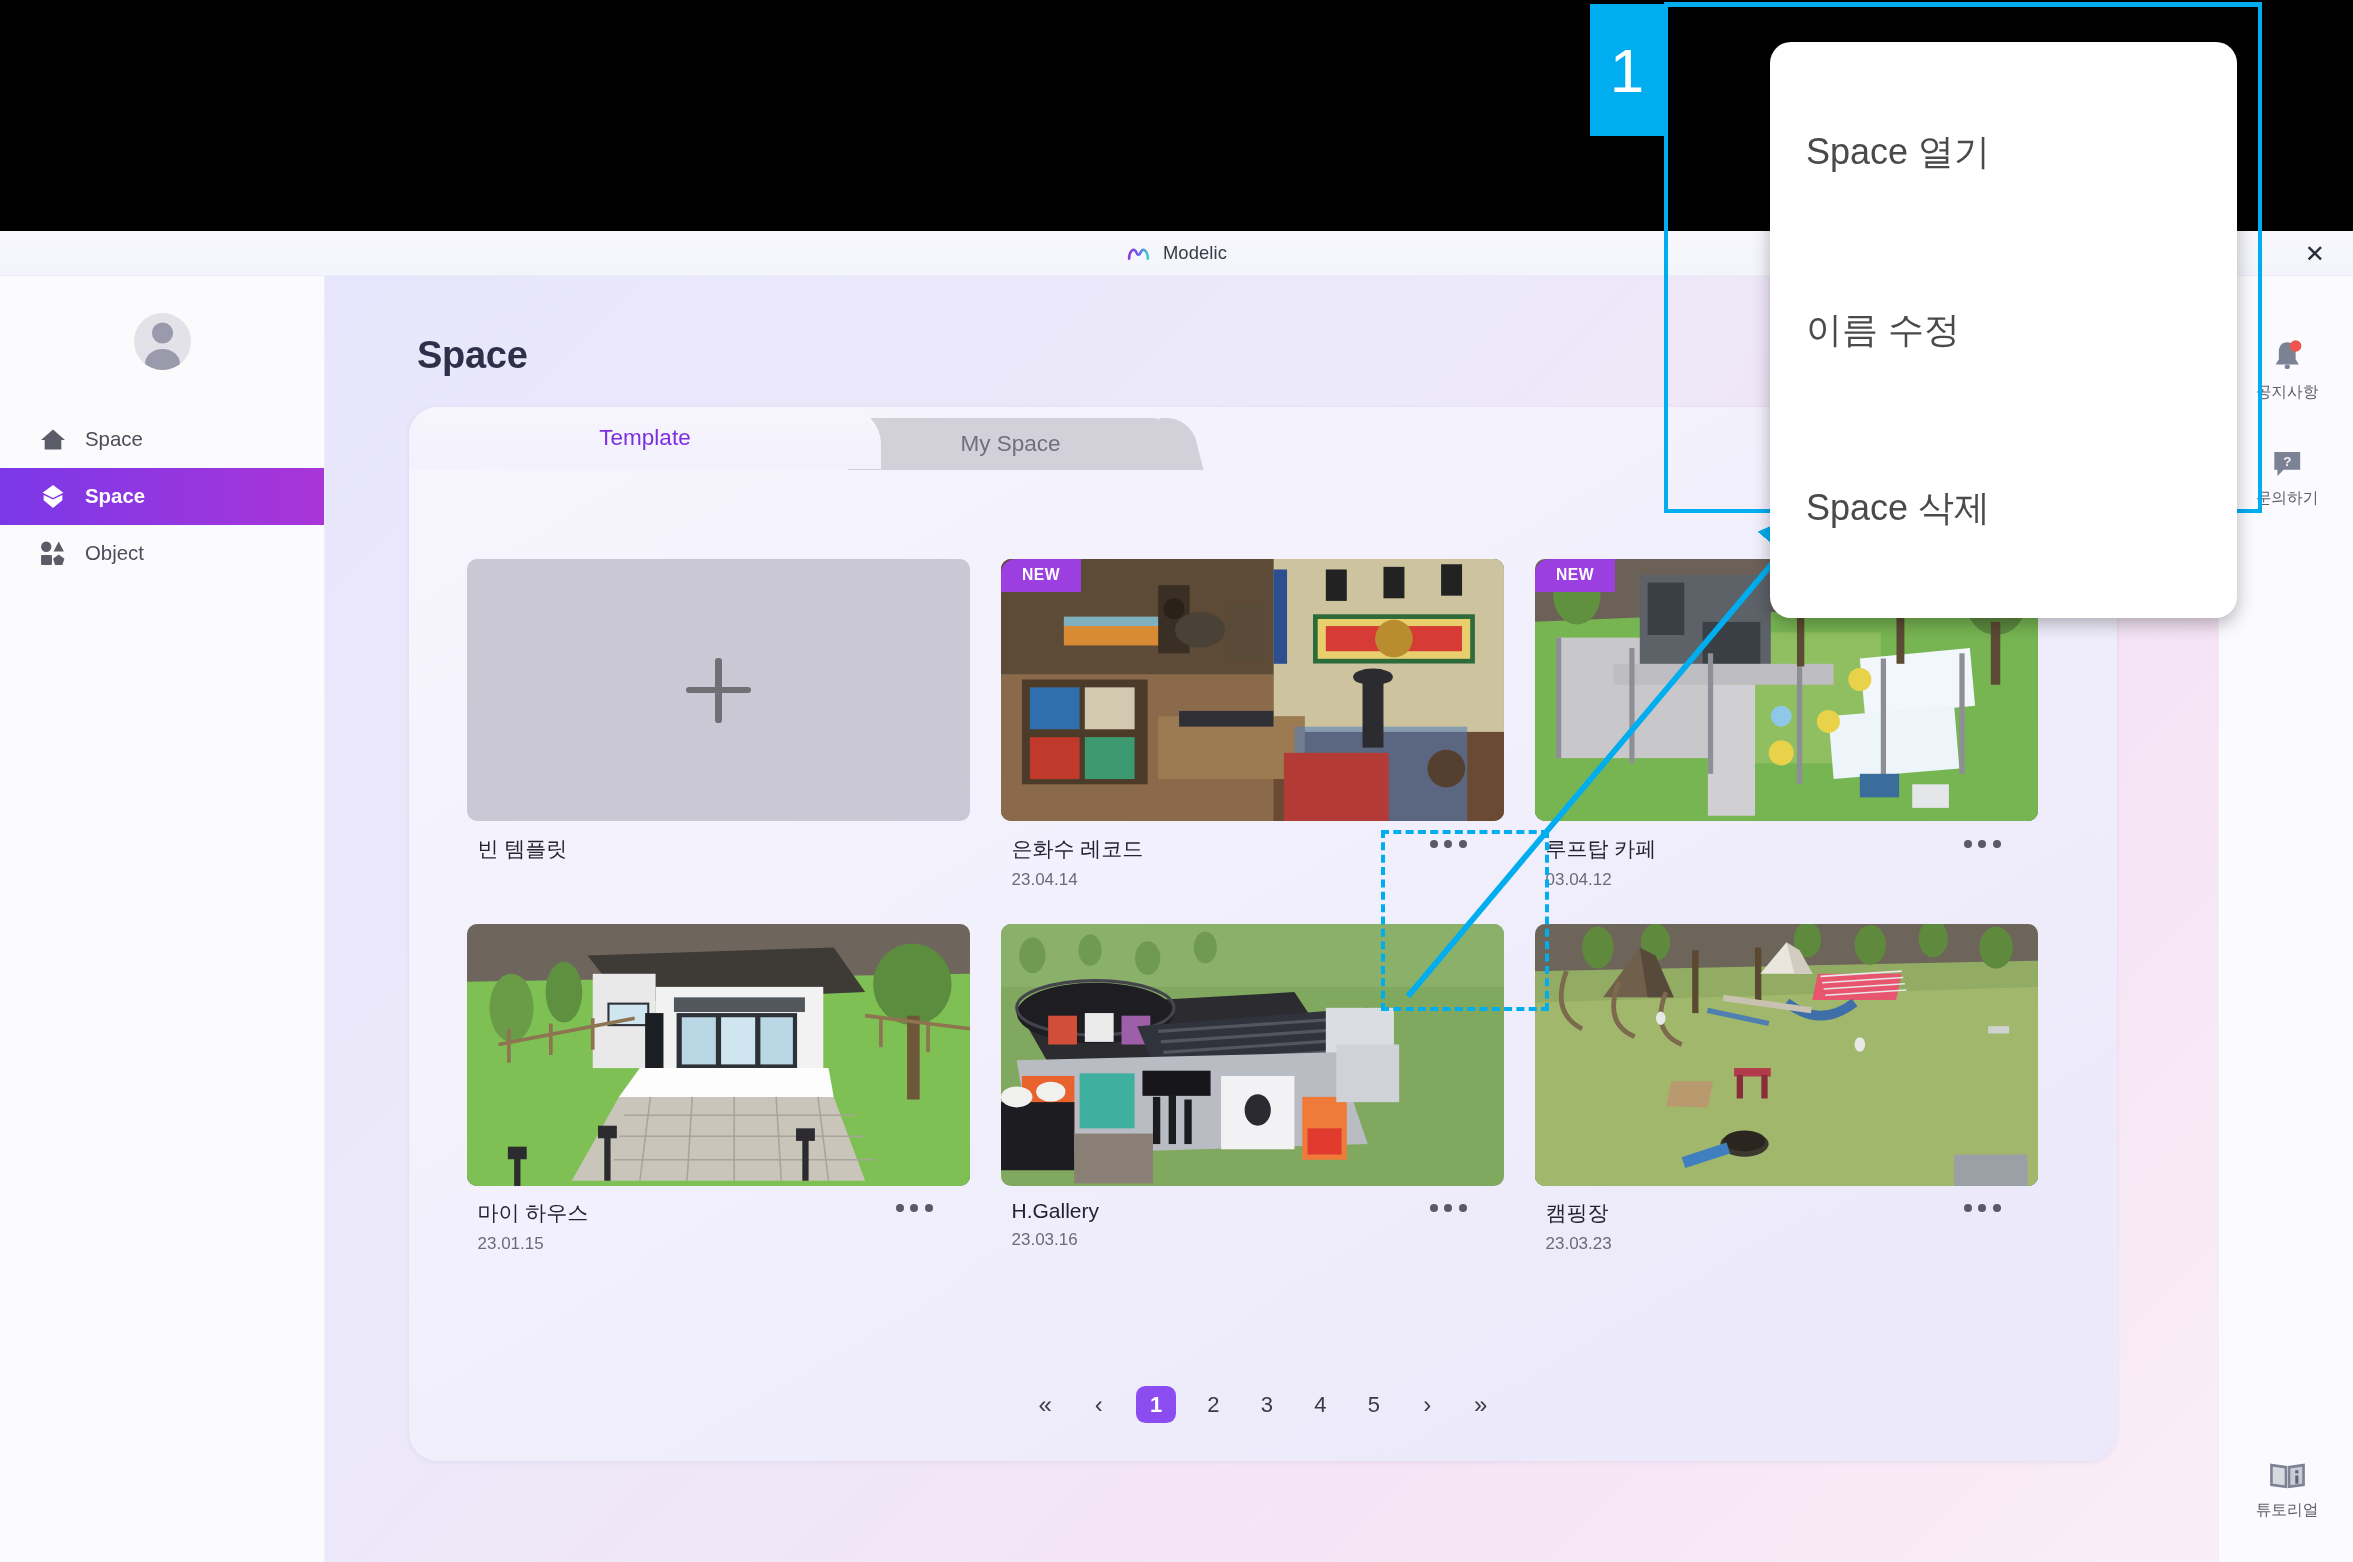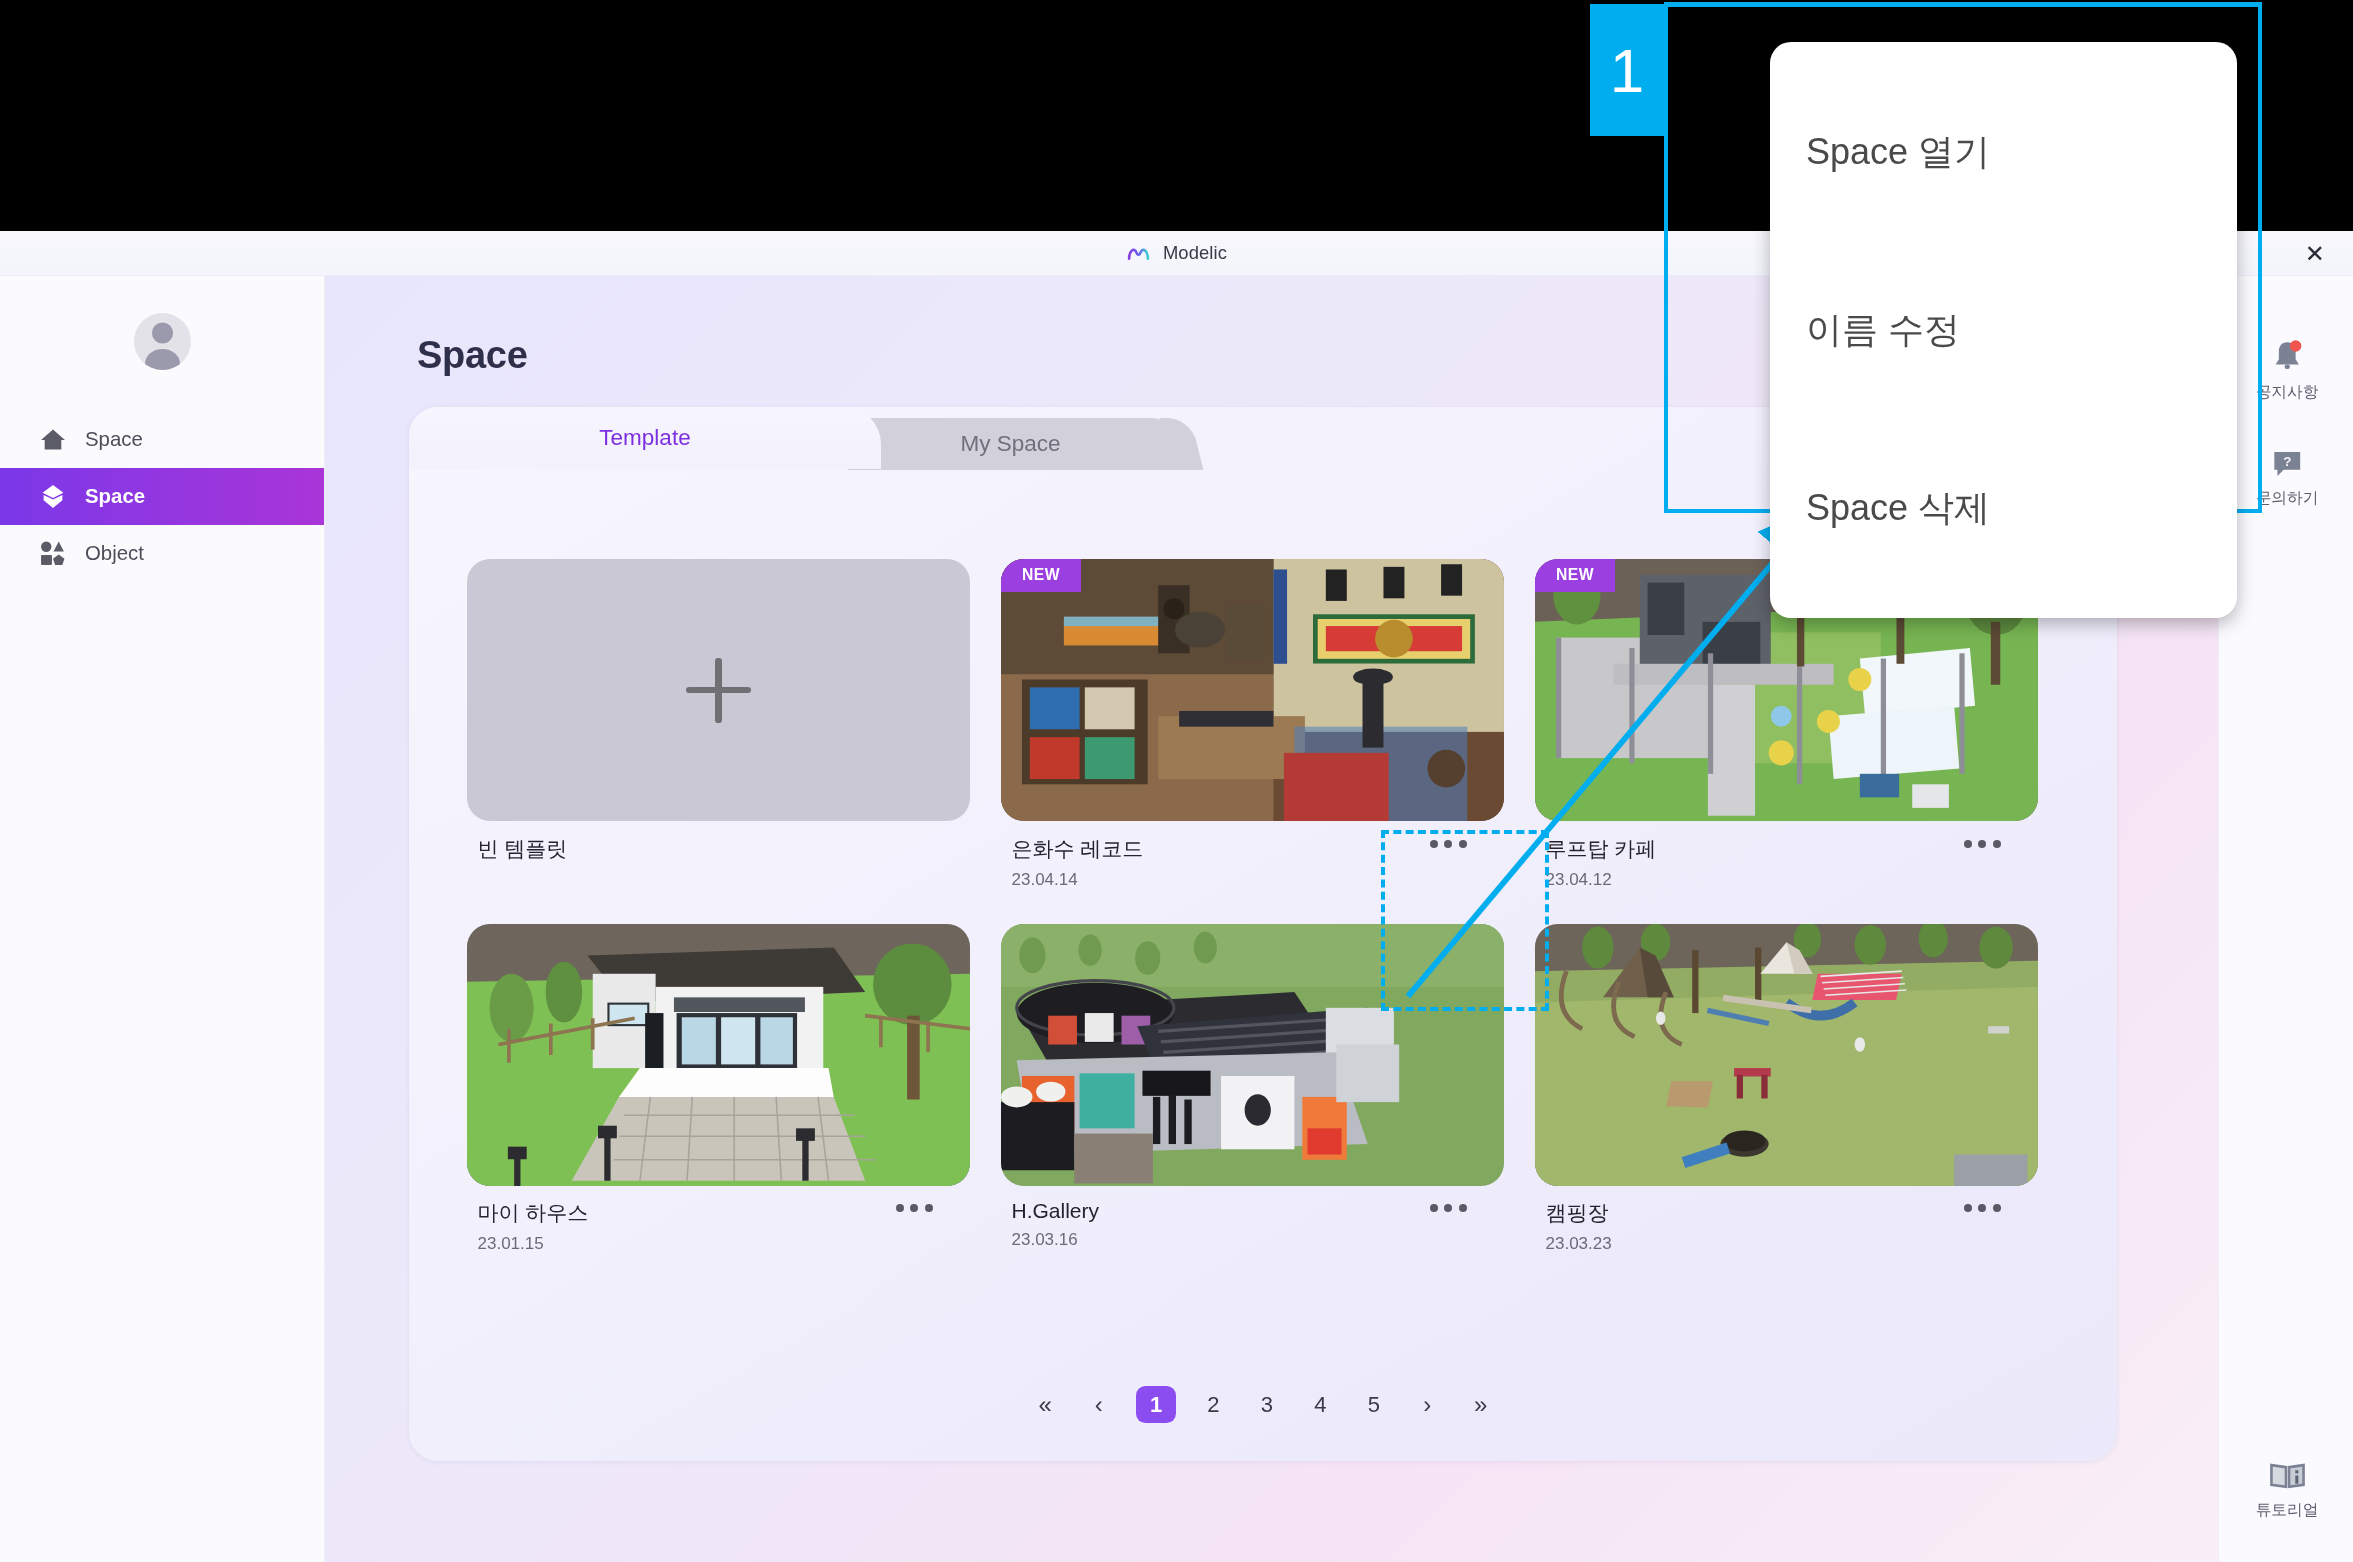--- a/index.html
+++ b/index.html
@@ -109,21 +109,21 @@
   .sort-label{ font-size:18px; color:#3a3a46; }
   .chev{ width:13.6px; height:8.4px; }
 
   
   .grid{
     position:absolute; left:58px; top:152px; width:1604px;
     display:grid; grid-template-columns:repeat(3, 503px); gap:31px 31px;
   }
   .card{ width:503px; cursor:pointer; }
   .thumb{
-    position:relative; width:503px; height:262px; border-radius:23px; overflow:hidden;
+    position:relative; width:503px; height:262px; border-radius:10px; overflow:hidden;
     background:#c9c7d4;
   }
   .thumb.empty{
     display:flex; align-items:center; justify-content:center;
     background:#cac8d5;
   }
   .plus{ width:65px; height:65px; position:relative; }
   .plus::before,.plus::after{
     content:""; position:absolute; background:#6f6f74; border-radius:3.1px;
   }
@@ -395,21 +395,21 @@
                 <ellipse cx="880" cy="75" rx="60" ry="70" fill="#5d8a3f"></ellipse>
                 <rect x="870" y="120" width="18" height="120" fill="#5b4a34"></rect>
                 <ellipse cx="80" cy="70" rx="45" ry="55" fill="#60913f"></ellipse>
                 <rect x="620" y="410" width="75" height="45" fill="#3b6d9c"></rect>
                 <rect x="720" y="430" width="70" height="45" fill="#e4e6ea"></rect>
               </svg>
               <div class="badge-new">NEW</div>
             </div>
             <div class="meta">
               <div class="meta-name">루프탑 카페</div>
-              <div class="meta-date">23.04.12</div>
+              <div class="meta-date">03.04.12</div>
               <div class="dots">
                   <span></span>
                   <span></span>
                   <span></span>
                 </div>
             </div>
           </div>
 
           <div class="card">
             <div class="thumb">

